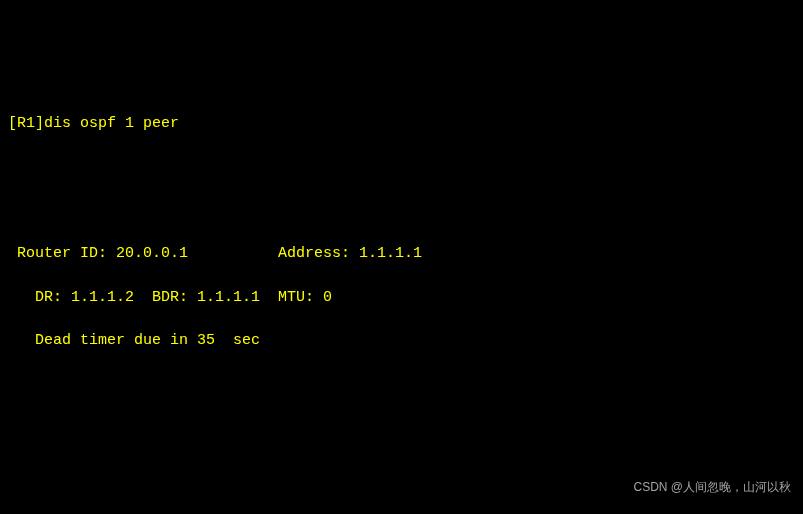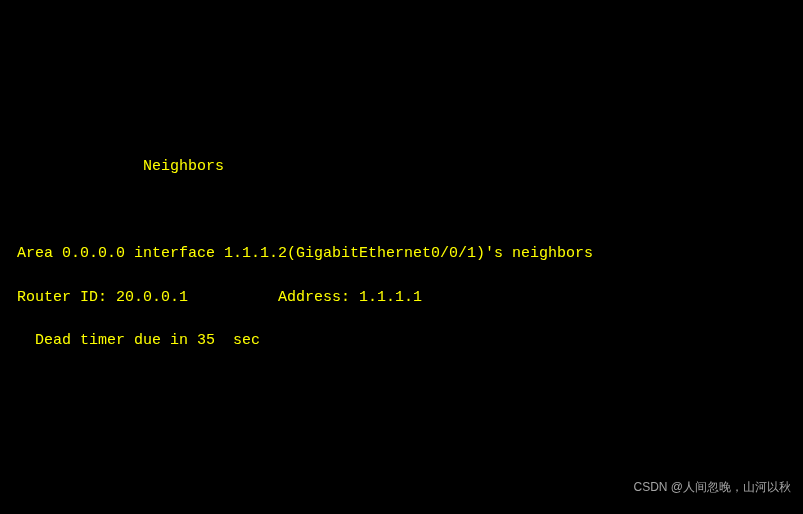--- a/index.html
+++ b/index.html
@@ -34,25 +34,25 @@
       opacity: 0.9;
       margin-left: 8px;
     }
   </style>
 </head>
 <body>
 
 
 
 <div class="terminal">
+<span class="terminal-line">[R1]dis ospf 1 peer</span>
 <span class="terminal-line"> </span>
-<span class="terminal-line">               Neighbors</span>
 <span class="terminal-line"> </span>
-<span class="terminal-line"> Area 0.0.0.0 interface 1.1.1.2(GigabitEthernet0/0/1)'s neighbors</span>
 <span class="terminal-line"> Router ID: 20.0.0.1          Address: 1.1.1.1</span>
+<span class="terminal-line">   DR: 1.1.1.2  BDR: 1.1.1.1  MTU: 0</span>
 <span class="terminal-line">   Dead timer due in 35  sec</span>
 
 
 
 
 
 
 
 
 

